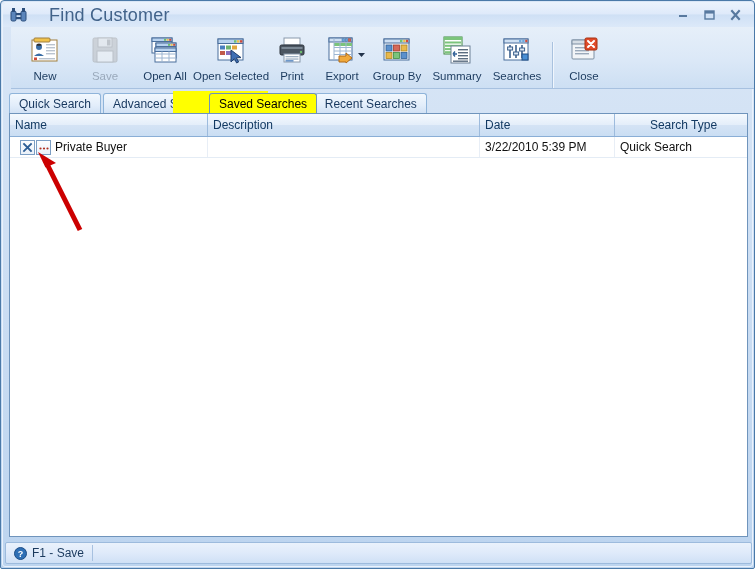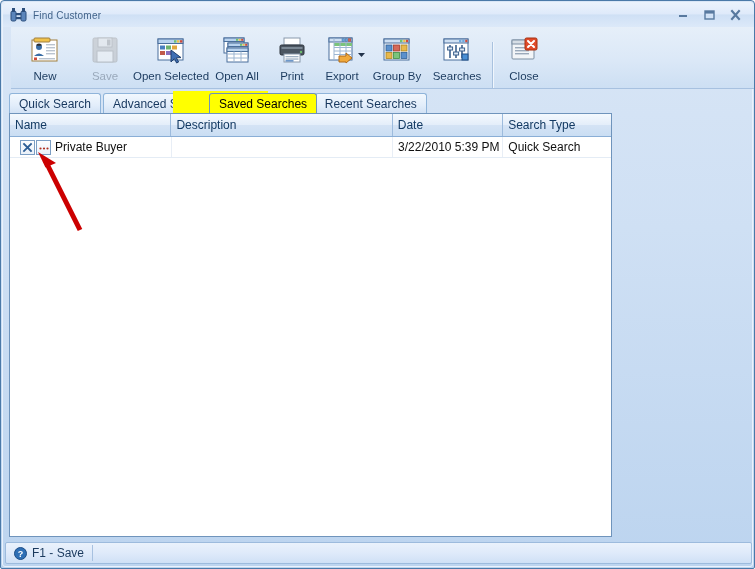--- a/index.html
+++ b/index.html
@@ -43,24 +43,25 @@
     display: flex;
     align-items: center;
   }
   .title-icon {
     width: 18px; height: 18px;
     margin-left: 6px; margin-right: 6px;
     flex: 0 0 auto;
     display: flex; align-items: center; justify-content: center;
   }
   .title-text {
-    font-size: 10px;
+    font-size: 18px;
     color: #42638a;
     letter-spacing: .2px;
     flex: 1 1 auto;
+    margin-left: 16px;
   }
   .win-btns { display: flex; align-items: center; margin-right: 6px; }
   .win-btn {
     width: 26px; height: 18px;
     display: flex; align-items: center; justify-content: center;
     color: #4a6f9c;
     font-size: 13px;
   }
   .win-btn svg { display: block; }
 
@@ -153,21 +154,21 @@
     background: #ffff00;
     border-color: #6f93ba;
     color: #000000;
     margin-left: 32px;
   }
 
   
   .grid {
     position: absolute;
     left: 8px; top: 112px;
-    width: 603px; height: 424px;
+    width: 739px; height: 424px;
     background: #ffffff;
     border: 1px solid #6f94bc;
     box-sizing: border-box;
     overflow: hidden;
   }
   .grid-head {
     display: flex;
     height: 23px;
     background: linear-gradient(to bottom, #f4f9fe 0%, #e4eefa 48%, #d4e3f5 52%, #cadef3 100%);
     border-bottom: 1px solid #8aaed6;
@@ -177,21 +178,21 @@
     display: flex; align-items: center;
     padding-left: 5px;
     font-size: 12px;
     color: #133a63;
     border-right: 1px solid #9dbbdd;
     box-sizing: border-box;
     height: 100%;
     white-space: nowrap;
     overflow: hidden;
   }
-  .gh:last-child { border-right: none; }
+  .gh:last-child { border-right: none; justify-content: center; }
   .grid-row {
     display: flex;
     height: 21px;
     background: #ffffff;
     border-bottom: 1px solid #e4ecf5;
     box-sizing: border-box;
   }
   .gc {
     display: flex; align-items: center;
     padding-left: 5px;
@@ -315,65 +316,65 @@
         <svg width="28" height="28" viewBox="0 0 28 28">
           <rect x="2" y="2" width="24" height="24" rx="1.5" fill="#9fb7cf" stroke="#7d93aa" stroke-width="1"></rect>
           <rect x="7" y="2" width="14" height="9" fill="#dee7ef" stroke="#7d93aa" stroke-width="1"></rect>
           <rect x="16" y="3.5" width="3.5" height="6" fill="#8298ae"></rect>
           <rect x="6" y="15" width="16" height="11" fill="#eef3f8" stroke="#7d93aa" stroke-width="1"></rect>
         </svg>
       </div>
       <div class="tb-lbl">Save</div>
     </div>
 
+    <div class="tb-item">
+      <div class="tb-ico">
+        <svg width="30" height="30" viewBox="0 0 30 30">
+          <rect x="2" y="3" width="20" height="15" fill="#ffffff" stroke="#4a6f9c" stroke-width="1"></rect>
+          <rect x="2" y="3" width="20" height="3.5" fill="#b9d3ef" stroke="#4a6f9c" stroke-width="1"></rect>
+          <rect x="14" y="3.8" width="2" height="2" fill="#6fc06f"></rect>
+          <rect x="16.6" y="3.8" width="2" height="2" fill="#f0c24b"></rect>
+          <rect x="19.2" y="3.8" width="2" height="2" fill="#d04b3a"></rect>
+          <rect x="5" y="8" width="15" height="1.4" fill="#a8bdd4"></rect>
+          <rect x="5" y="11" width="15" height="1.4" fill="#a8bdd4"></rect>
+
+          <rect x="6" y="8" width="20" height="15" fill="#ffffff" stroke="#4a6f9c" stroke-width="1"></rect>
+          <rect x="6" y="8" width="20" height="3.5" fill="#b9d3ef" stroke="#4a6f9c" stroke-width="1"></rect>
+          <rect x="18" y="8.8" width="2" height="2" fill="#6fc06f"></rect>
+          <rect x="20.6" y="8.8" width="2" height="2" fill="#f0c24b"></rect>
+          <rect x="23.2" y="8.8" width="2" height="2" fill="#d04b3a"></rect>
+
+          <rect x="5" y="13" width="21" height="14" fill="#ffffff" stroke="#4a6f9c" stroke-width="1"></rect>
+          <rect x="5" y="13" width="21" height="3.5" fill="#b9d3ef" stroke="#4a6f9c" stroke-width="1"></rect>
+          <line x1="5" y1="19" x2="26" y2="19" stroke="#9db6d2" stroke-width="1"></line>
+          <line x1="5" y1="23" x2="26" y2="23" stroke="#9db6d2" stroke-width="1"></line>
+          <line x1="12" y1="16.5" x2="12" y2="27" stroke="#9db6d2" stroke-width="1"></line>
+          <line x1="19" y1="16.5" x2="19" y2="27" stroke="#9db6d2" stroke-width="1"></line>
+        </svg>
+      </div>
+      <div class="tb-lbl">Open All</div>
+    </div>
+
     <div class="tb-item wide">
       <div class="tb-ico">
         <svg width="30" height="30" viewBox="0 0 30 30">
           <rect x="2" y="4" width="25" height="21" fill="#ffffff" stroke="#4a6f9c" stroke-width="1"></rect>
           <rect x="2" y="4" width="25" height="4.5" fill="#b9d3ef" stroke="#4a6f9c" stroke-width="1"></rect>
           <rect x="18" y="5.2" width="2.4" height="2.4" fill="#6fc06f"></rect>
           <rect x="21" y="5.2" width="2.4" height="2.4" fill="#f0c24b"></rect>
           <rect x="24" y="5.2" width="2.4" height="2.4" fill="#d04b3a"></rect>
           <rect x="4" y="10.5" width="5" height="4" fill="#4a7fbf"></rect>
           <rect x="10" y="10.5" width="5" height="4" fill="#6fb36f"></rect>
           <rect x="16" y="10.5" width="5" height="4" fill="#e0a73c"></rect>
           <rect x="4" y="16" width="5" height="4" fill="#c15a4a"></rect>
           <rect x="10" y="16" width="5" height="4" fill="#8a6fbf"></rect>
           <path d="M15 15 L15 27 L18.4 23.6 L20.6 28 L22.6 27 L20.4 22.8 L25 22.6 Z" fill="#3f6fb5" stroke="#1f3f6d" stroke-width="1" stroke-linejoin="round"></path>
         </svg>
       </div>
       <div class="tb-lbl">Open Selected</div>
-    </div>
-
-    <div class="tb-item">
-      <div class="tb-ico">
-        <svg width="30" height="30" viewBox="0 0 30 30">
-          <rect x="2" y="3" width="20" height="15" fill="#ffffff" stroke="#4a6f9c" stroke-width="1"></rect>
-          <rect x="2" y="3" width="20" height="3.5" fill="#b9d3ef" stroke="#4a6f9c" stroke-width="1"></rect>
-          <rect x="14" y="3.8" width="2" height="2" fill="#6fc06f"></rect>
-          <rect x="16.6" y="3.8" width="2" height="2" fill="#f0c24b"></rect>
-          <rect x="19.2" y="3.8" width="2" height="2" fill="#d04b3a"></rect>
-          <rect x="5" y="8" width="15" height="1.4" fill="#a8bdd4"></rect>
-          <rect x="5" y="11" width="15" height="1.4" fill="#a8bdd4"></rect>
-
-          <rect x="6" y="8" width="20" height="15" fill="#ffffff" stroke="#4a6f9c" stroke-width="1"></rect>
-          <rect x="6" y="8" width="20" height="3.5" fill="#b9d3ef" stroke="#4a6f9c" stroke-width="1"></rect>
-          <rect x="18" y="8.8" width="2" height="2" fill="#6fc06f"></rect>
-          <rect x="20.6" y="8.8" width="2" height="2" fill="#f0c24b"></rect>
-          <rect x="23.2" y="8.8" width="2" height="2" fill="#d04b3a"></rect>
-
-          <rect x="5" y="13" width="21" height="14" fill="#ffffff" stroke="#4a6f9c" stroke-width="1"></rect>
-          <rect x="5" y="13" width="21" height="3.5" fill="#b9d3ef" stroke="#4a6f9c" stroke-width="1"></rect>
-          <line x1="5" y1="19" x2="26" y2="19" stroke="#9db6d2" stroke-width="1"></line>
-          <line x1="5" y1="23" x2="26" y2="23" stroke="#9db6d2" stroke-width="1"></line>
-          <line x1="12" y1="16.5" x2="12" y2="27" stroke="#9db6d2" stroke-width="1"></line>
-          <line x1="19" y1="16.5" x2="19" y2="27" stroke="#9db6d2" stroke-width="1"></line>
-        </svg>
-      </div>
-      <div class="tb-lbl">Open All</div>
     </div>
 
     <div class="tb-item narrow">
       <div class="tb-ico">
         <svg width="30" height="30" viewBox="0 0 30 30">
           <rect x="7" y="3" width="16" height="7" fill="#ffffff" stroke="#8a99ab" stroke-width="1"></rect>
           <rect x="3" y="10" width="24" height="10" rx="1.6" fill="#4b5560" stroke="#2d343c" stroke-width="1"></rect>
           <rect x="4.5" y="12" width="21" height="2" fill="#7b8894"></rect>
           <circle cx="24" cy="17" r="1.2" fill="#6fc06f"></circle>
           <rect x="7" y="19" width="16" height="8" fill="#ffffff" stroke="#8a99ab" stroke-width="1"></rect>
@@ -423,20 +424,40 @@
           <rect x="11.5" y="10" width="6" height="6" fill="#d46a5a" stroke="#a53a2a" stroke-width=".8"></rect>
           <rect x="19" y="10" width="6" height="6" fill="#e8b84b" stroke="#ab8320" stroke-width=".8"></rect>
           <rect x="4" y="17.5" width="6" height="6" fill="#e8b84b" stroke="#ab8320" stroke-width=".8"></rect>
           <rect x="11.5" y="17.5" width="6" height="6" fill="#7bc47b" stroke="#3f8a3f" stroke-width=".8"></rect>
           <rect x="19" y="17.5" width="6" height="6" fill="#5b90cc" stroke="#2f5f96" stroke-width=".8"></rect>
         </svg>
       </div>
       <div class="tb-lbl">Group By</div>
     </div>
 
+    <div class="tb-item">
+      <div class="tb-ico">
+        <svg width="30" height="30" viewBox="0 0 30 30">
+          <rect x="2" y="2" width="18" height="17" fill="#ffffff" stroke="#3f8a3f" stroke-width="1"></rect>
+          <rect x="2" y="2" width="18" height="3" fill="#7bc47b"></rect>
+          <rect x="3" y="6.5" width="16" height="2" fill="#7bc47b"></rect>
+          <rect x="3" y="9.8" width="16" height="2" fill="#7bc47b"></rect>
+          <rect x="3" y="13.1" width="16" height="2" fill="#7bc47b"></rect>
+          <rect x="3" y="16.2" width="16" height="2" fill="#7bc47b"></rect>
+          <rect x="9" y="11" width="19" height="17" fill="#ffffff" stroke="#6d8096" stroke-width="1"></rect>
+          <path d="M11 19 L15 19 M11 19 L13 16.5 M11 19 L13 21.5" stroke="#2f5f96" stroke-width="1.4" fill="none"></path>
+          <rect x="16" y="14" width="10" height="1.4" fill="#5a6c80"></rect>
+          <rect x="16" y="17" width="10" height="1.4" fill="#5a6c80"></rect>
+          <rect x="16" y="20" width="10" height="1.4" fill="#5a6c80"></rect>
+          <rect x="16" y="23" width="10" height="1.4" fill="#5a6c80"></rect>
+          <rect x="11" y="25.5" width="15" height="1.4" fill="#5a6c80"></rect>
+        </svg>
+      </div>
+      <div class="tb-lbl">Summary</div>
+    </div>
 
     <div class="tb-item">
       <div class="tb-ico">
         <svg width="30" height="30" viewBox="0 0 30 30">
           <rect x="2" y="4" width="24" height="21" fill="#ffffff" stroke="#4a6f9c" stroke-width="1"></rect>
           <rect x="2" y="4" width="24" height="4" fill="#cfe0f3" stroke="#4a6f9c" stroke-width="1"></rect>
           <rect x="17" y="4.8" width="2.4" height="2.4" fill="#6fa8dc"></rect>
           <rect x="20.2" y="4.8" width="2.4" height="2.4" fill="#6fa8dc"></rect>
           <rect x="23.2" y="4.8" width="2.2" height="2.4" fill="#d04b3a"></rect>
           <line x1="8" y1="10" x2="8" y2="23" stroke="#3a5f8c" stroke-width="1.6"></line>

